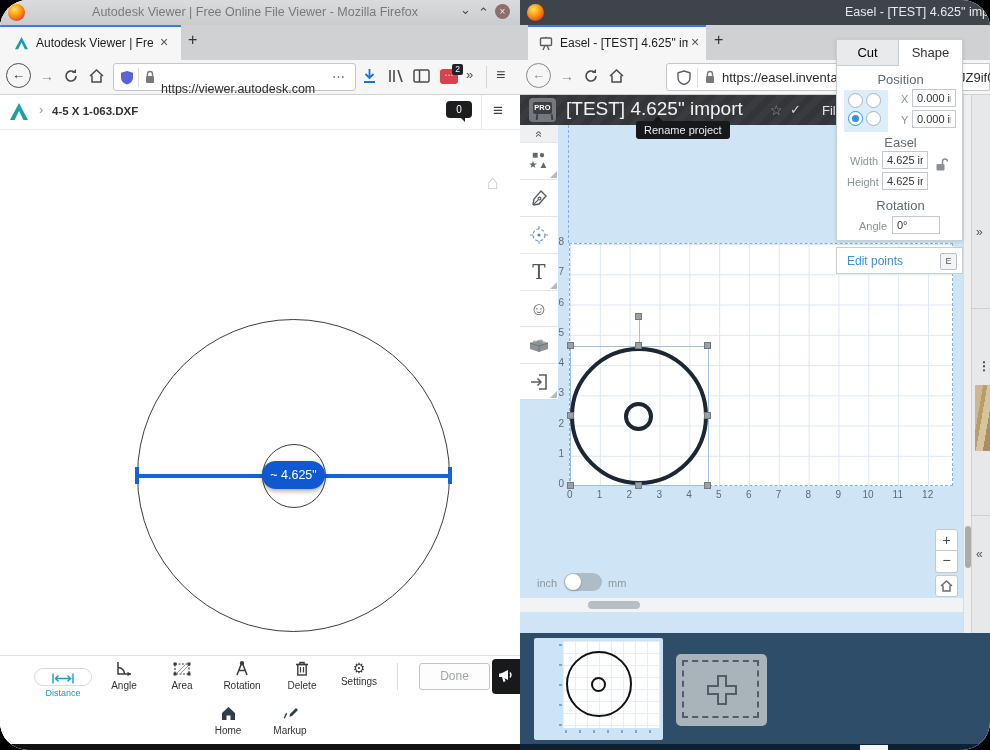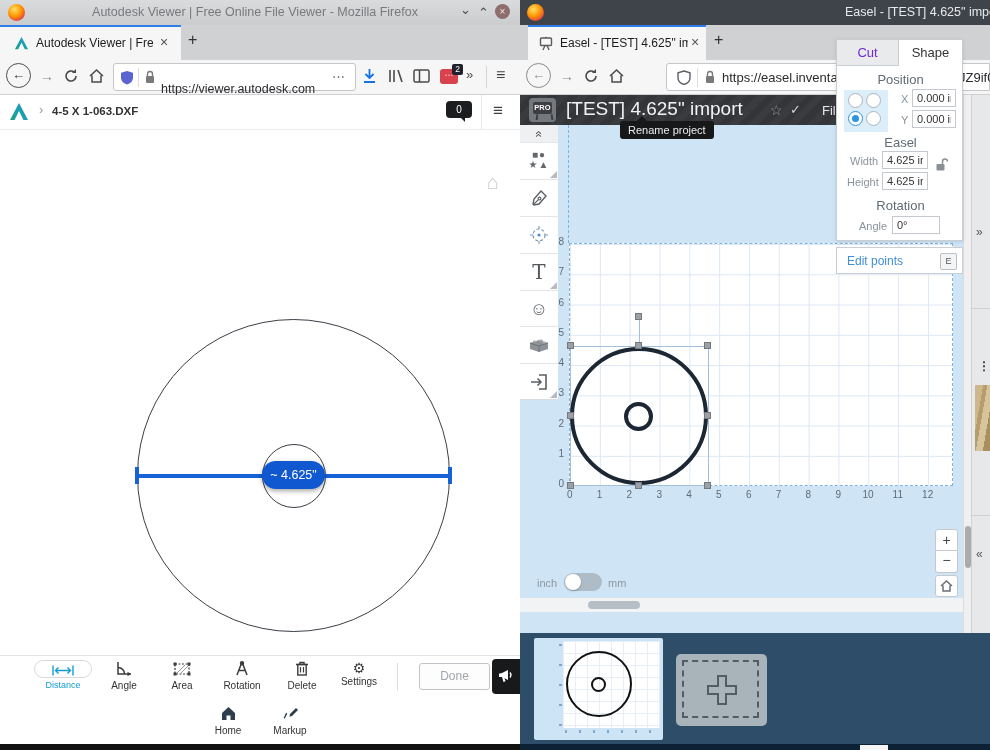--- a/index.html
+++ b/index.html
@@ -1,16 +1,16 @@
 <!DOCTYPE html>
 <html><head>
 <meta charset="utf-8">
 <style>
   html,body{margin:0;padding:0;background:#000;}
-  #root{position:relative;width:990px;height:750px;overflow:hidden;font-family:"Liberation Sans",sans-serif;background:#fff;}
+  #root{position:relative;width:990px;height:750px;overflow:hidden;font-family:"Liberation Sans",sans-serif;background:#fff;border-radius:28px;}
   .abs{position:absolute;}
   .ico svg{display:block;}
   .tick{position:absolute;font-size:10px;color:#5d6b77;}
   .gridmat{background-image:linear-gradient(to right,#dce8f4 1px,transparent 1px),linear-gradient(to bottom,#dce8f4 1px,transparent 1px);background-size:29.83px 30.28px;}
   .handle{position:absolute;width:7px;height:7px;background:#9ba1a7;border:1px solid #74797e;box-sizing:border-box;}
   .selline{position:absolute;background:#a3c0da;}
   .pinput{position:absolute;box-sizing:border-box;border:1px solid #c3c9cf;background:#fff;font-size:11px;color:#333;font-family:"Liberation Sans",sans-serif;padding:2px 4px;}
   .ptitle{position:absolute;width:127px;text-align:center;font-size:13px;color:#5f6b76;}
   .plabel{position:absolute;font-size:11px;color:#8a949c;}
   .toollabel{font-size:10px;color:#333;text-align:center;}
@@ -137,21 +137,21 @@
 
       <div class="abs" style="left:262px;top:283px;width:64px;height:64px;border:1.3px solid #3a3f45;border-radius:50%;box-sizing:border-box;"></div>
 
       <div class="abs" style="left:137px;top:312.5px;width:313px;height:4.5px;background:#1563d6;"></div>
       <div class="abs" style="left:135px;top:306px;width:3.5px;height:17px;background:#1563d6;"></div>
       <div class="abs" style="left:448px;top:306px;width:3.5px;height:17px;background:#1563d6;"></div>
       <div class="abs" style="left:262px;top:300px;width:63px;height:28px;background:#1058cf;border-radius:14px;color:#fff;font-size:12.5px;text-align:center;line-height:28px;box-shadow:0 2px 5px rgba(0,0,0,.35);">~ 4.625"</div>
     </div>
 
     <div class="abs" style="left:0;top:655px;width:520px;height:42px;background:#fff;border-top:1px solid #e2e2e2;box-sizing:border-box;">
-      <div class="abs" style="left:34px;top:4px;width:58px;height:18px;border:1.5px solid #d7dadd;border-radius:17px;box-sizing:border-box;text-align:center;">
+      <div class="abs" style="left:34px;top:12px;width:58px;height:18px;border:1.5px solid #d7dadd;border-radius:17px;box-sizing:border-box;text-align:center;">
         <span class="ico" style="display:inline-block;margin-top:4px;"><svg width="24" height="11" viewBox="0 0 24 11">
               <path d="M2 0.5 v10 M22 0.5 v10 M4.5 5.5 h15 M7.5 2.5 l-3 3 3 3 M16.5 2.5 l3 3-3 3" fill="none" stroke="#149bd7" stroke-width="1.4"></path>
             </svg></span>
         <div class="toollabel" style="color:#149bd7;font-size:9px;margin-top:0;">Distance</div>
       </div>
       <div class="abs" style="left:104px;top:4px;width:40px;height:34px;text-align:center;">
         <span class="ico" style="display:inline-block;margin-top:1px;"><svg width="18" height="15" viewBox="0 0 18 15">
               <path d="M3 1 V13 H16 M9.5 13 A6.5 6.5 0 0 0 3 6.5" fill="none" stroke="#3c3c3c" stroke-width="1.5"></path>
               <path d="M16 13 l-3.5-2.2 v4.4 z" fill="#3c3c3c"></path>
             </svg></span>
@@ -277,21 +277,21 @@
       </div>
       <span class="abs" style="left:46px;top:3px;font-size:19px;color:#f2f2f3;white-space:nowrap;">[TEST] 4.625" import</span>
       <span class="abs" style="left:250px;top:7px;font-size:14px;color:#9b9ea2;">☆</span>
       <span class="abs" style="left:270px;top:7px;font-size:13px;color:#d3d5d8;">✓</span>
       <span class="abs menuitem" style="left:302px;top:8px;">File</span>
       <span class="abs menuitem" style="left:341px;top:8px;">Edit</span>
       <span class="abs menuitem" style="left:385px;top:8px;">Machine</span>
       <span class="abs menuitem" style="left:456px;top:8px;">Help</span>
     </div>
 
-    <div class="abs" style="left:84px;top:121px;z-index:30;padding-left:16px;">
+    <div class="abs" style="left:100px;top:121px;z-index:30;padding-left:16px;">
       <div class="abs" style="left:32px;top:-5px;width:0;height:0;border-left:6px solid transparent;border-right:6px solid transparent;border-bottom:6px solid #17181a;"></div>
       <div style="background:#17181a;color:#eceded;font-size:11px;padding:3px 8px;border-radius:3px;white-space:nowrap;">Rename project</div>
     </div>
 
     <div class="abs" style="left:0;top:125px;width:443px;height:487px;background:#cfe5f6;overflow:hidden;">
 
       <div class="abs" style="left:48px;top:0;width:0;height:118px;border-left:1px dashed #7fb2e2;"></div>
 
       <div class="abs gridmat" style="left:49px;top:118px;width:384px;height:243px;background-color:#fff;border:1px dashed #7fb2e2;box-sizing:border-box;"></div>
 
@@ -408,21 +408,21 @@
             <svg width="20" height="18" viewBox="0 0 20 18">
               <path d="M10 2 H17 V16 H10" fill="none" stroke="#5a6065" stroke-width="1.6"></path>
               <path d="M2 9 H12 M8.5 5.5 L12 9 L8.5 12.5" fill="none" stroke="#5a6065" stroke-width="1.6"></path>
             </svg>
           </span>
         <div class="fold"></div>
       </div>
     </div>
 
     <div class="abs" style="left:316px;top:39px;width:127px;height:202px;background:#fff;border:1px solid #c9ced2;box-sizing:border-box;z-index:10;box-shadow:0 1px 4px rgba(0,0,0,.12);">
-      <div class="abs" style="left:0;top:0;width:62px;height:26px;background:#e9eaeb;border-right:1px solid #c9ced2;border-bottom:1px solid #c9ced2;box-sizing:border-box;text-align:center;line-height:25px;font-size:13px;color:#6d28d9;">Cut</div>
+      <div class="abs" style="left:0;top:0;width:62px;height:26px;background:#e9eaeb;border-right:1px solid #c9ced2;border-bottom:1px solid #c9ced2;box-sizing:border-box;text-align:center;line-height:25px;font-size:13px;color:#000000;">Cut</div>
       <div class="abs" style="left:62px;top:0;width:63px;height:26px;background:#fff;text-align:center;line-height:25px;font-size:13px;color:#333;">Shape</div>
 
       <div class="ptitle" style="left:0;top:32px;">Position</div>
 
       <div class="abs" style="left:7px;top:50px;width:44px;height:42px;background:#ddeefb;">
         <div class="abs" style="left:4px;top:3px;width:15px;height:15px;border:1.5px solid #aab3bb;border-radius:50%;background:#fff;box-sizing:border-box;"></div>
         <div class="abs" style="left:22px;top:3px;width:15px;height:15px;border:1.5px solid #aab3bb;border-radius:50%;background:#fff;box-sizing:border-box;"></div>
         <div class="abs" style="left:4px;top:21px;width:15px;height:15px;border:1.5px solid #2f93e0;border-radius:50%;background:#fff;box-sizing:border-box;">
             <div class="abs" style="left:2.5px;top:2.5px;width:7px;height:7px;border-radius:50%;background:#2f93e0;"></div>
           </div>

